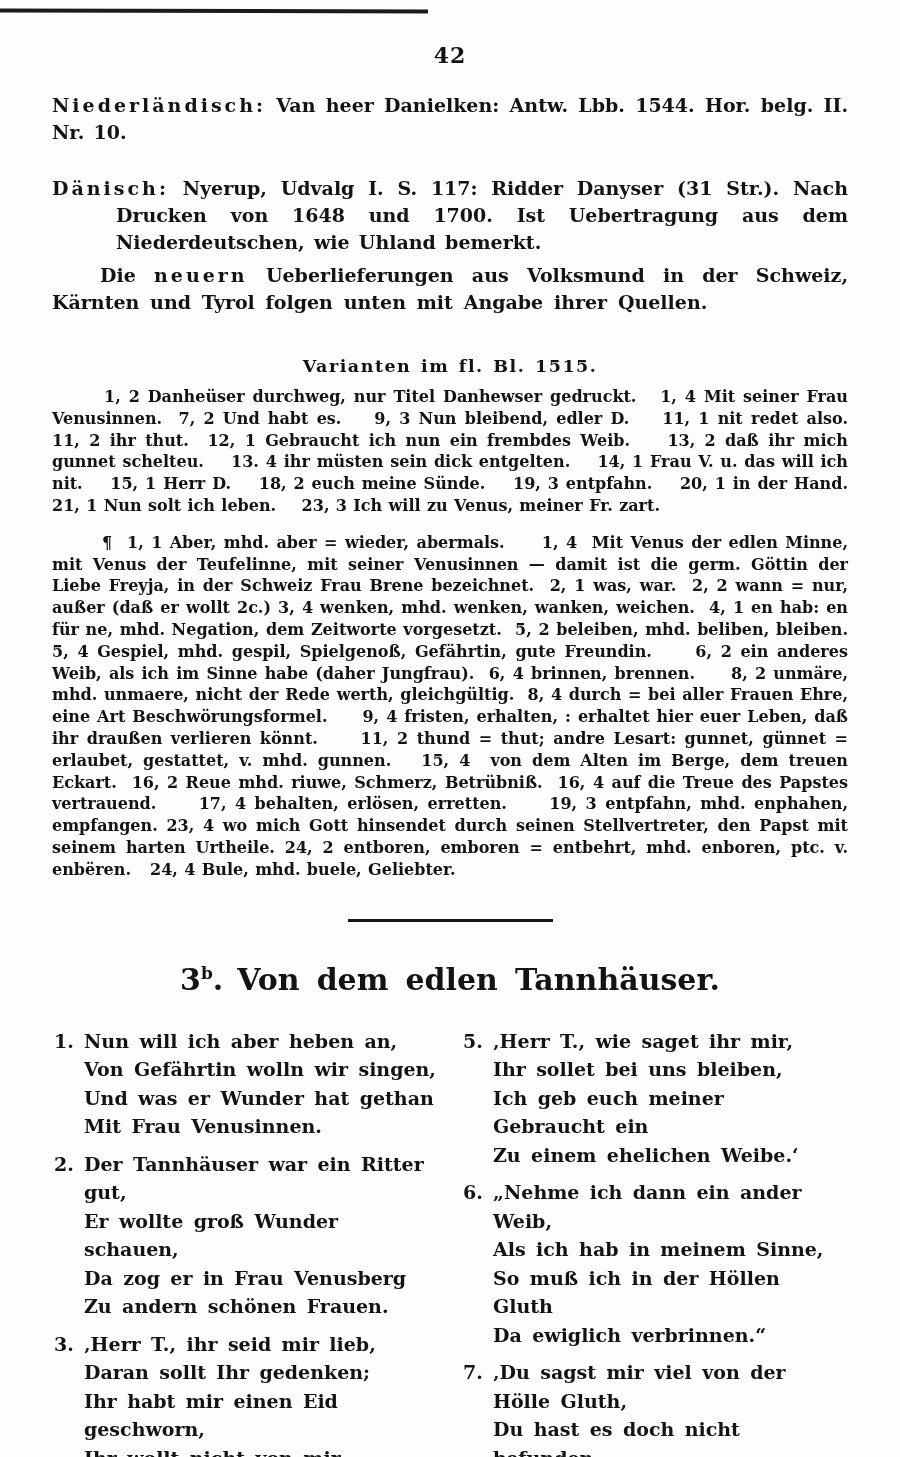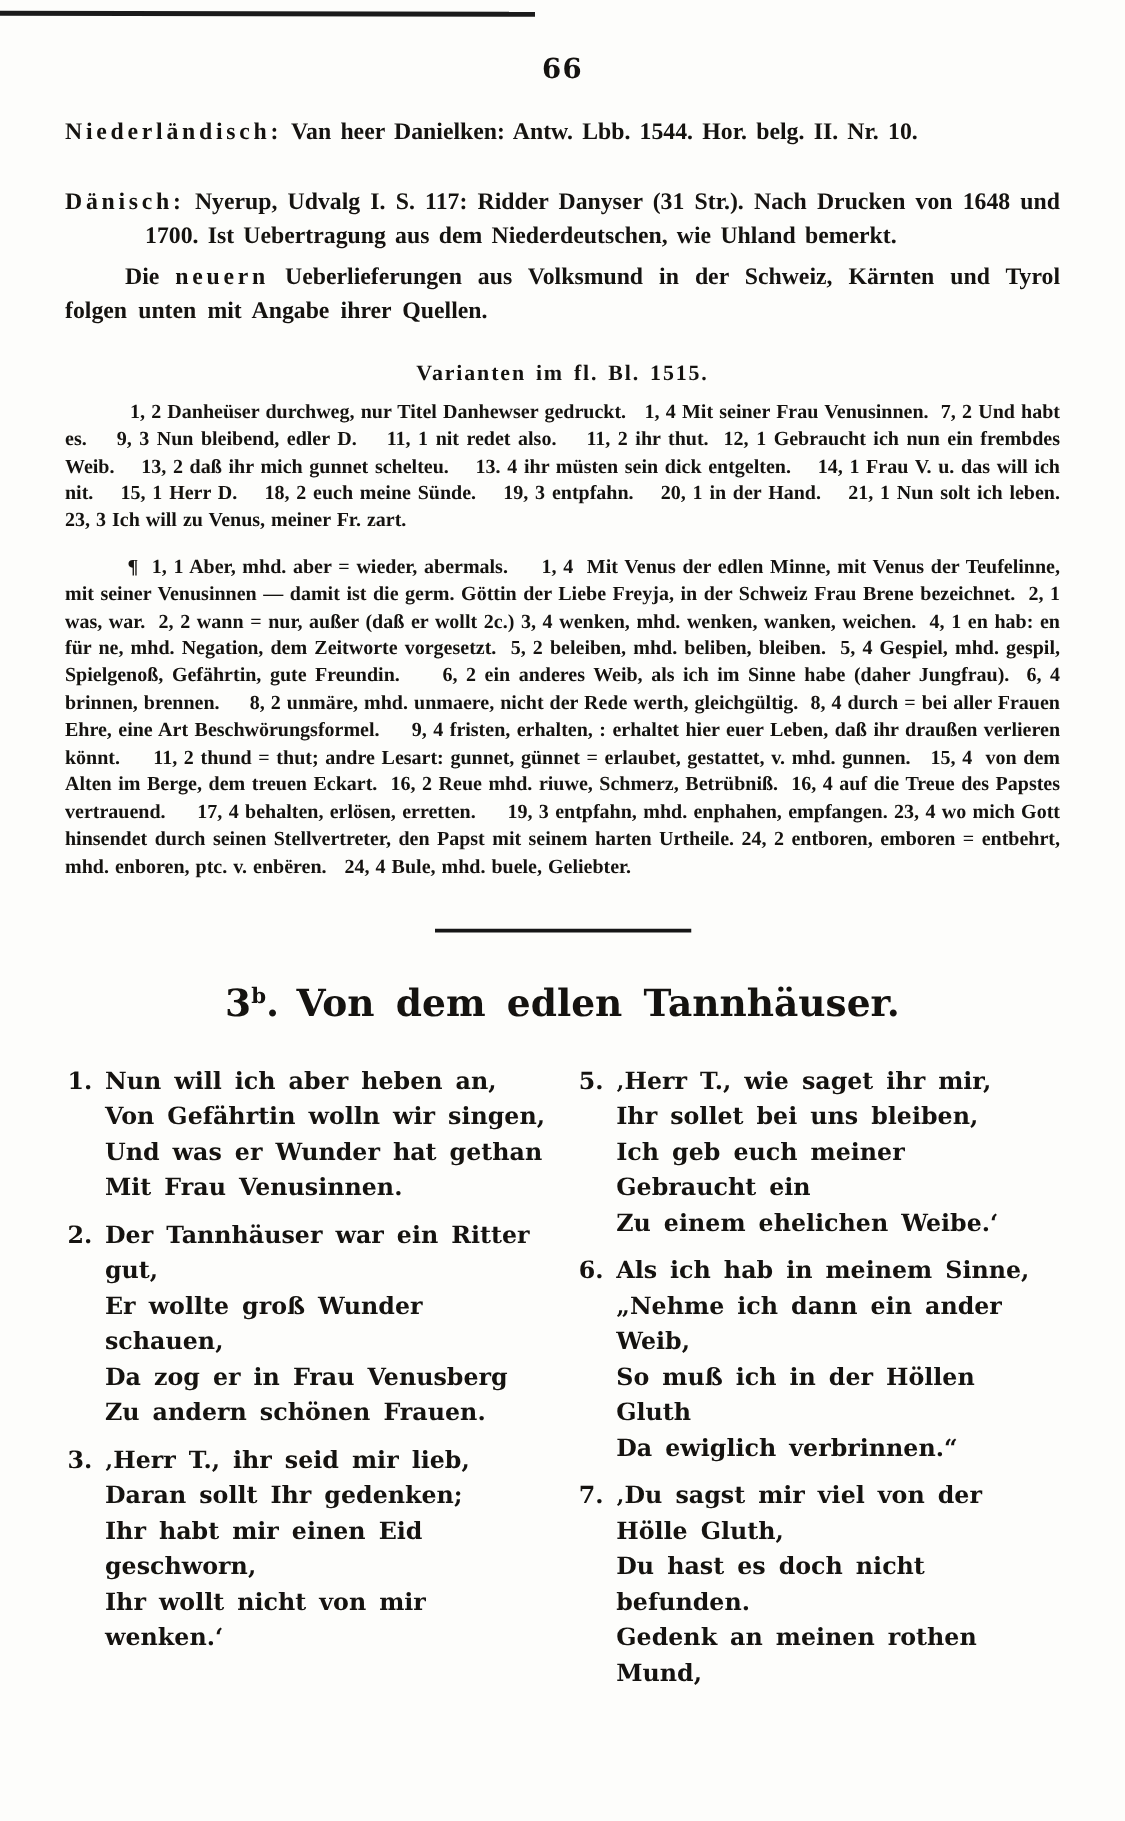--- a/index.html
+++ b/index.html
@@ -20,21 +20,21 @@
     background: #1b1b1b;
     transform: rotate(0.12deg);
   }
   .page-number {
     margin-top: 42px;
     text-align: center;
     font-size: 22px;
     font-weight: bold;
     letter-spacing: 1px;
   }
-  .text-block { padding: 0 52px; font-family: Liberation Serif, serif; }
+  .text-block { padding: 0 52px; }
   .ref-para {
     margin-top: 24px;
     font-size: 19px;
     line-height: 27px;
     font-weight: bold;
     text-align: justify;
     word-spacing: 0.14em;
   }
   .ref-para.hanging {
     margin-top: 29px;
@@ -45,21 +45,21 @@
   .note-para {
     margin-top: 6px;
     font-size: 19px;
     line-height: 27px;
     font-weight: bold;
     text-align: justify;
     text-indent: 48px;
     word-spacing: 0.22em;
   }
   .variants-heading {
-    margin-top: 26px;
+    margin-top: 40px;
     text-align: center;
     font-size: 17.5px;
     font-weight: bold;
     letter-spacing: 1.5px;
     word-spacing: 0.12em;
   }
   .small-para {
     margin-top: 10px;
     font-size: 16px;
     line-height: 21.8px;
@@ -106,21 +106,21 @@
     line-height: 28.5px;
     font-weight: bold;
     word-spacing: 0.2em;
   }
 </style>
 </head>
 <body>
 
 <div class="scan-line"></div>
 
-<div class="page-number">66</div>
+<div class="page-number">42</div>
 
 <div class="text-block">
 
   <p class="ref-para"><span class="spaced">Niederländisch:</span> <span>Van heer Danielken: Antw. Lbb. 1544. Hor. belg. II. Nr. 10.</span></p>
 
   <p class="ref-para hanging"><span class="spaced">Dänisch:</span> <span>Nyerup, Udvalg I. S. 117: Ridder Danyser (31 Str.). Nach Drucken von 1648 und 1700. Ist Uebertragung aus dem Niederdeutschen, wie Uhland bemerkt.</span></p>
 
   <p class="note-para"><span>Die</span> <span class="spaced">neuern</span> <span>Ueberlieferungen aus Volksmund in der Schweiz, Kärnten und Tyrol folgen unten mit Angabe ihrer Quellen.</span></p>
 
   <div class="variants-heading">Varianten im fl. Bl. 1515.</div>
@@ -179,22 +179,22 @@
         <div class="verse-line">‚Herr T., wie saget ihr mir,</div>
         <div class="verse-line">Ihr sollet bei uns bleiben,</div>
         <div class="verse-line">Ich geb euch meiner Gebraucht ein</div>
         <div class="verse-line">Zu einem ehelichen Weibe.‘</div>
       </div>
     </div>
 
     <div class="stanza">
       <div class="stanza-number">6.</div>
       <div class="stanza-lines">
+        <div class="verse-line">„Nehme ich dann ein ander Weib,</div>
         <div class="verse-line">Als ich hab in meinem Sinne,</div>
-        <div class="verse-line">„Nehme ich dann ein ander Weib,</div>
         <div class="verse-line">So muß ich in der Höllen Gluth</div>
         <div class="verse-line">Da ewiglich verbrinnen.“</div>
       </div>
     </div>
 
     <div class="stanza">
       <div class="stanza-number">7.</div>
       <div class="stanza-lines">
         <div class="verse-line">‚Du sagst mir viel von der Hölle Gluth,</div>
         <div class="verse-line">Du hast es doch nicht befunden.</div>

